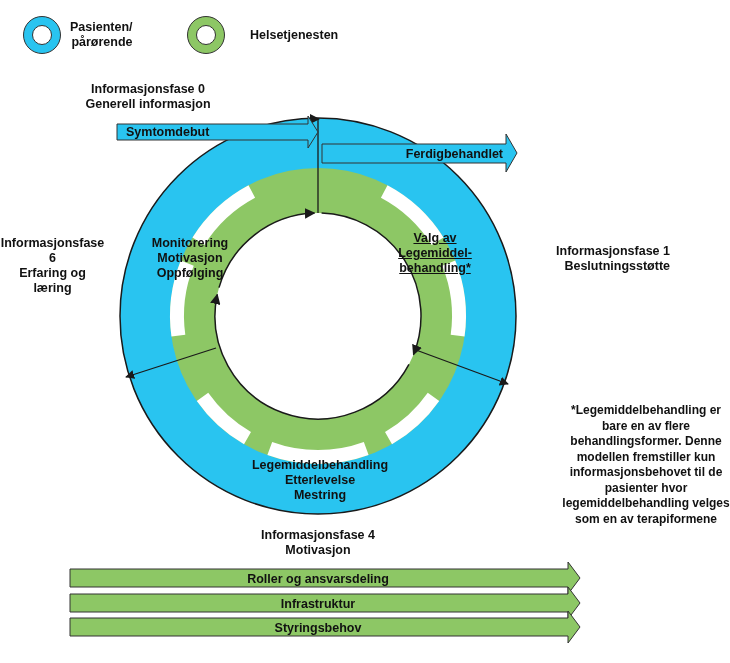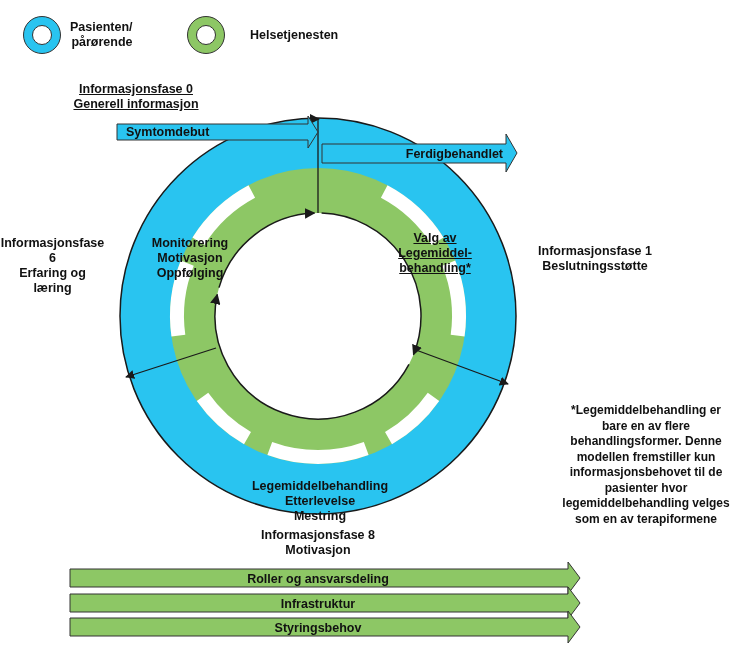--- a/index.html
+++ b/index.html
@@ -67,37 +67,37 @@
       <text x="318" y="608" text-anchor="middle" font-size="12.5" fill="#111">Infrastruktur</text>
       <path d="M70,618 L568,618 L568,611 L580,627 L568,643 L568,636 L70,636 Z" fill="#8DC765" stroke="#333" stroke-width="1"></path>
       <text x="318" y="632" text-anchor="middle" font-size="12.5" fill="#111">Styringsbehov</text>
     </g>
 </svg>
 
 <div class="lbl" style="left:70px; top:20px; text-align:right;">Pasienten/
 pårørende</div>
 <div class="lbl" style="left:230px; top:28px; text-align:right;margin-left:20px;">Helsetjenesten</div>
 
-<div class="lbl" style="left:56px; top:82px; width:160px;text-decoration:underline;">Informasjonsfase 0
+<div class="lbl" style="left:68px; top:82px; width:160px;">Informasjonsfase 0
 Generell informasjon</div>
-<div class="lbl" style="left:520px; top:244px; width:150px;">Informasjonsfase 1
+<div class="lbl" style="left:520px; top:244px; width:150px;text-align:right;">Informasjonsfase 1
 Beslutningsstøtte</div>
-<div class="lbl" style="left:238px; top:528px; width:160px;">Informasjonsfase 8
+<div class="lbl" style="left:238px; top:528px; width:160px;">Informasjonsfase 4
 Motivasjon</div>
 <div class="lbl" style="left:0px; top:236px; width:105px;">Informasjonsfase 6
 Erfaring og
 læring</div>
 
 <div class="lbl" style="left:380px; top:231px; width:110px;text-decoration:underline;">Valg av
 Legemiddel-
 behandling*</div>
 <div class="lbl" style="left:135px; top:236px; width:110px;">Monitorering
 Motivasjon
 Oppfølging</div>
-<div class="lbl" style="left:240px; top:479px; width:160px;">Legemiddelbehandling
+<div class="lbl" style="left:240px; top:458px; width:160px;">Legemiddelbehandling
 Etterlevelse
 Mestring</div>
 
 <div class="lbl" style="left:556px; top:403px; width:180px; font-size:12px; line-height:15.5px;">*Legemiddelbehandling er
 bare en av flere
 behandlingsformer. Denne
 modellen fremstiller kun
 informasjonsbehovet til de
 pasienter hvor
 legemiddelbehandling velges

